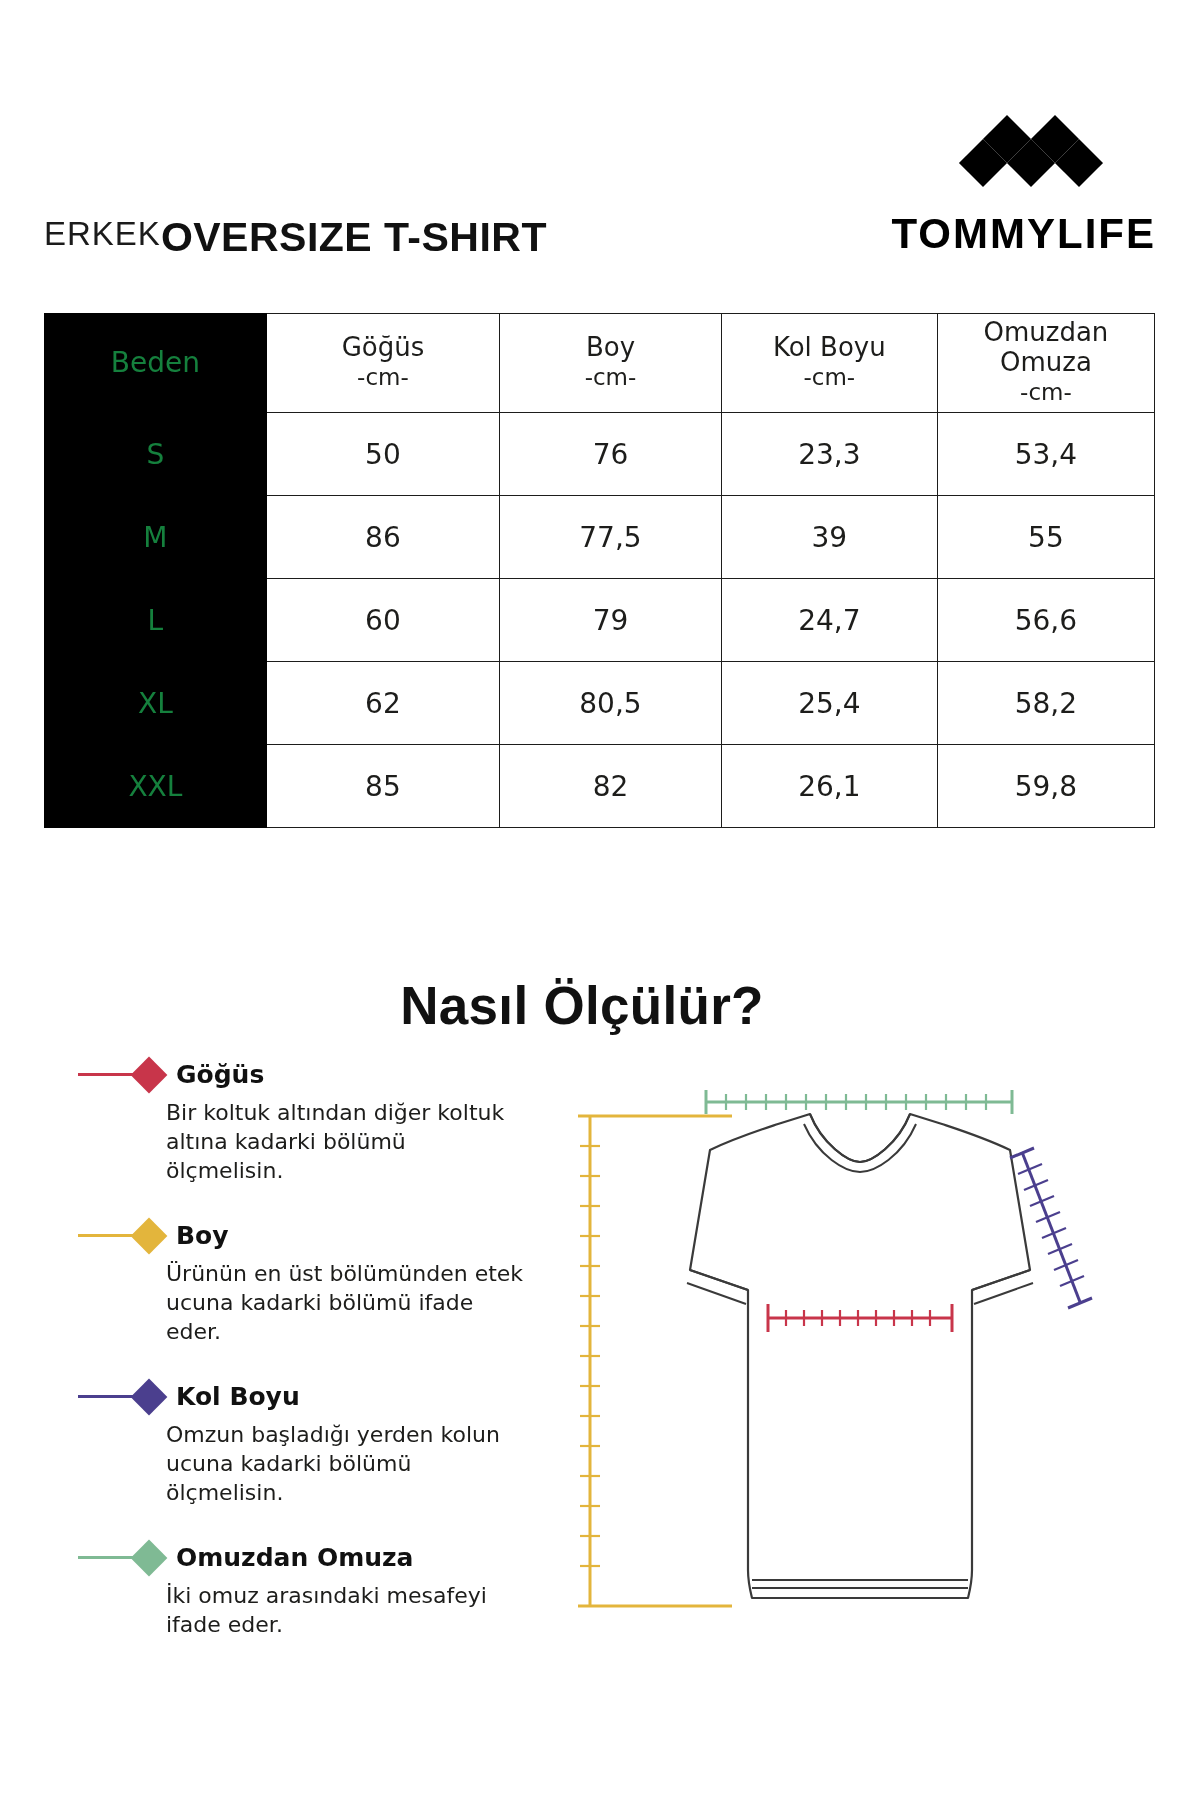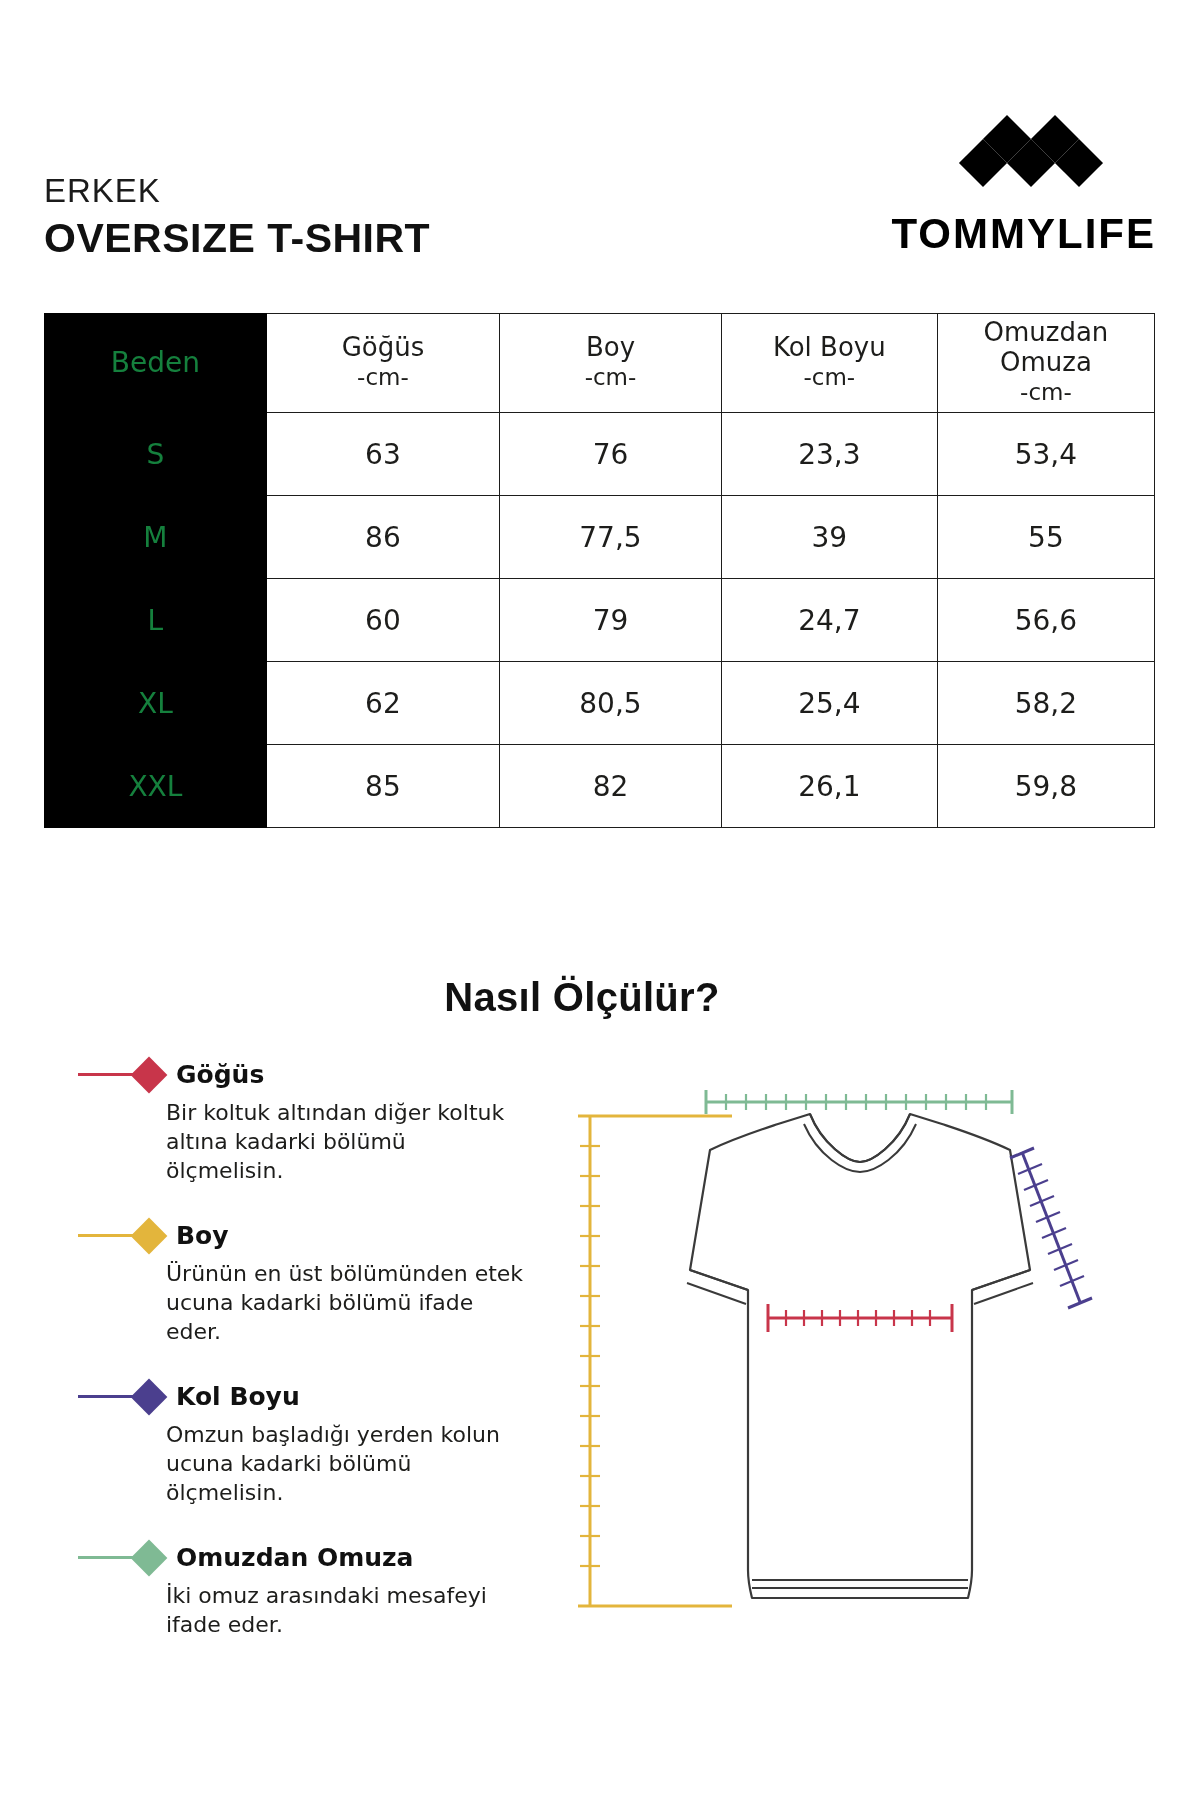--- a/index.html
+++ b/index.html
@@ -18,21 +18,21 @@
 
   
   .header {
     position: absolute;
     left: 44px; top: 112px;
     width: 1112px;
     display: flex;
     align-items: flex-end;
     justify-content: space-between;
   }
-  .title-block { display: flex; flex-direction: column; }
+  .title-block { display: flex; flex-direction: row; }
   .kicker {
     font-size: 33px;
     letter-spacing: 1px;
     color: #1b1b1b;
     font-weight: 400;
     line-height: 1.1;
     margin-bottom: 8px;
     font-family: "Liberation Sans", sans-serif;
   }
   .title {
@@ -96,21 +96,21 @@
   .colw-2 { width: 192px; }
   .colw-3 { width: 187px; }
   .colw-4 { width: 188px; }
 
   
   .howto-title {
     position: absolute;
     left: 0; top: 975px;
     width: 1164px;
     text-align: center;
-    font-size: 40px;
+    font-size: 53px;
     font-weight: bold;
     color: #111111;
     letter-spacing: 0.3px;
     font-family: "Liberation Sans", sans-serif;
   }
 
   .legend {
     position: absolute;
     left: 78px; top: 1060px;
     width: 460px;
@@ -206,21 +206,21 @@
         </th>
         <th>
           <span>Omuzdan Omuza</span>
           <span class="unit">-cm-</span>
         </th>
       </tr>
     </thead>
     <tbody>
       <tr>
         <td class="sizecol">S</td>
-        <td>63</td>
+        <td>50</td>
         <td>76</td>
         <td>23,3</td>
         <td>53,4</td>
       </tr>
       <tr>
         <td class="sizecol">M</td>
         <td>86</td>
         <td>77,5</td>
         <td>39</td>
         <td>55</td>

